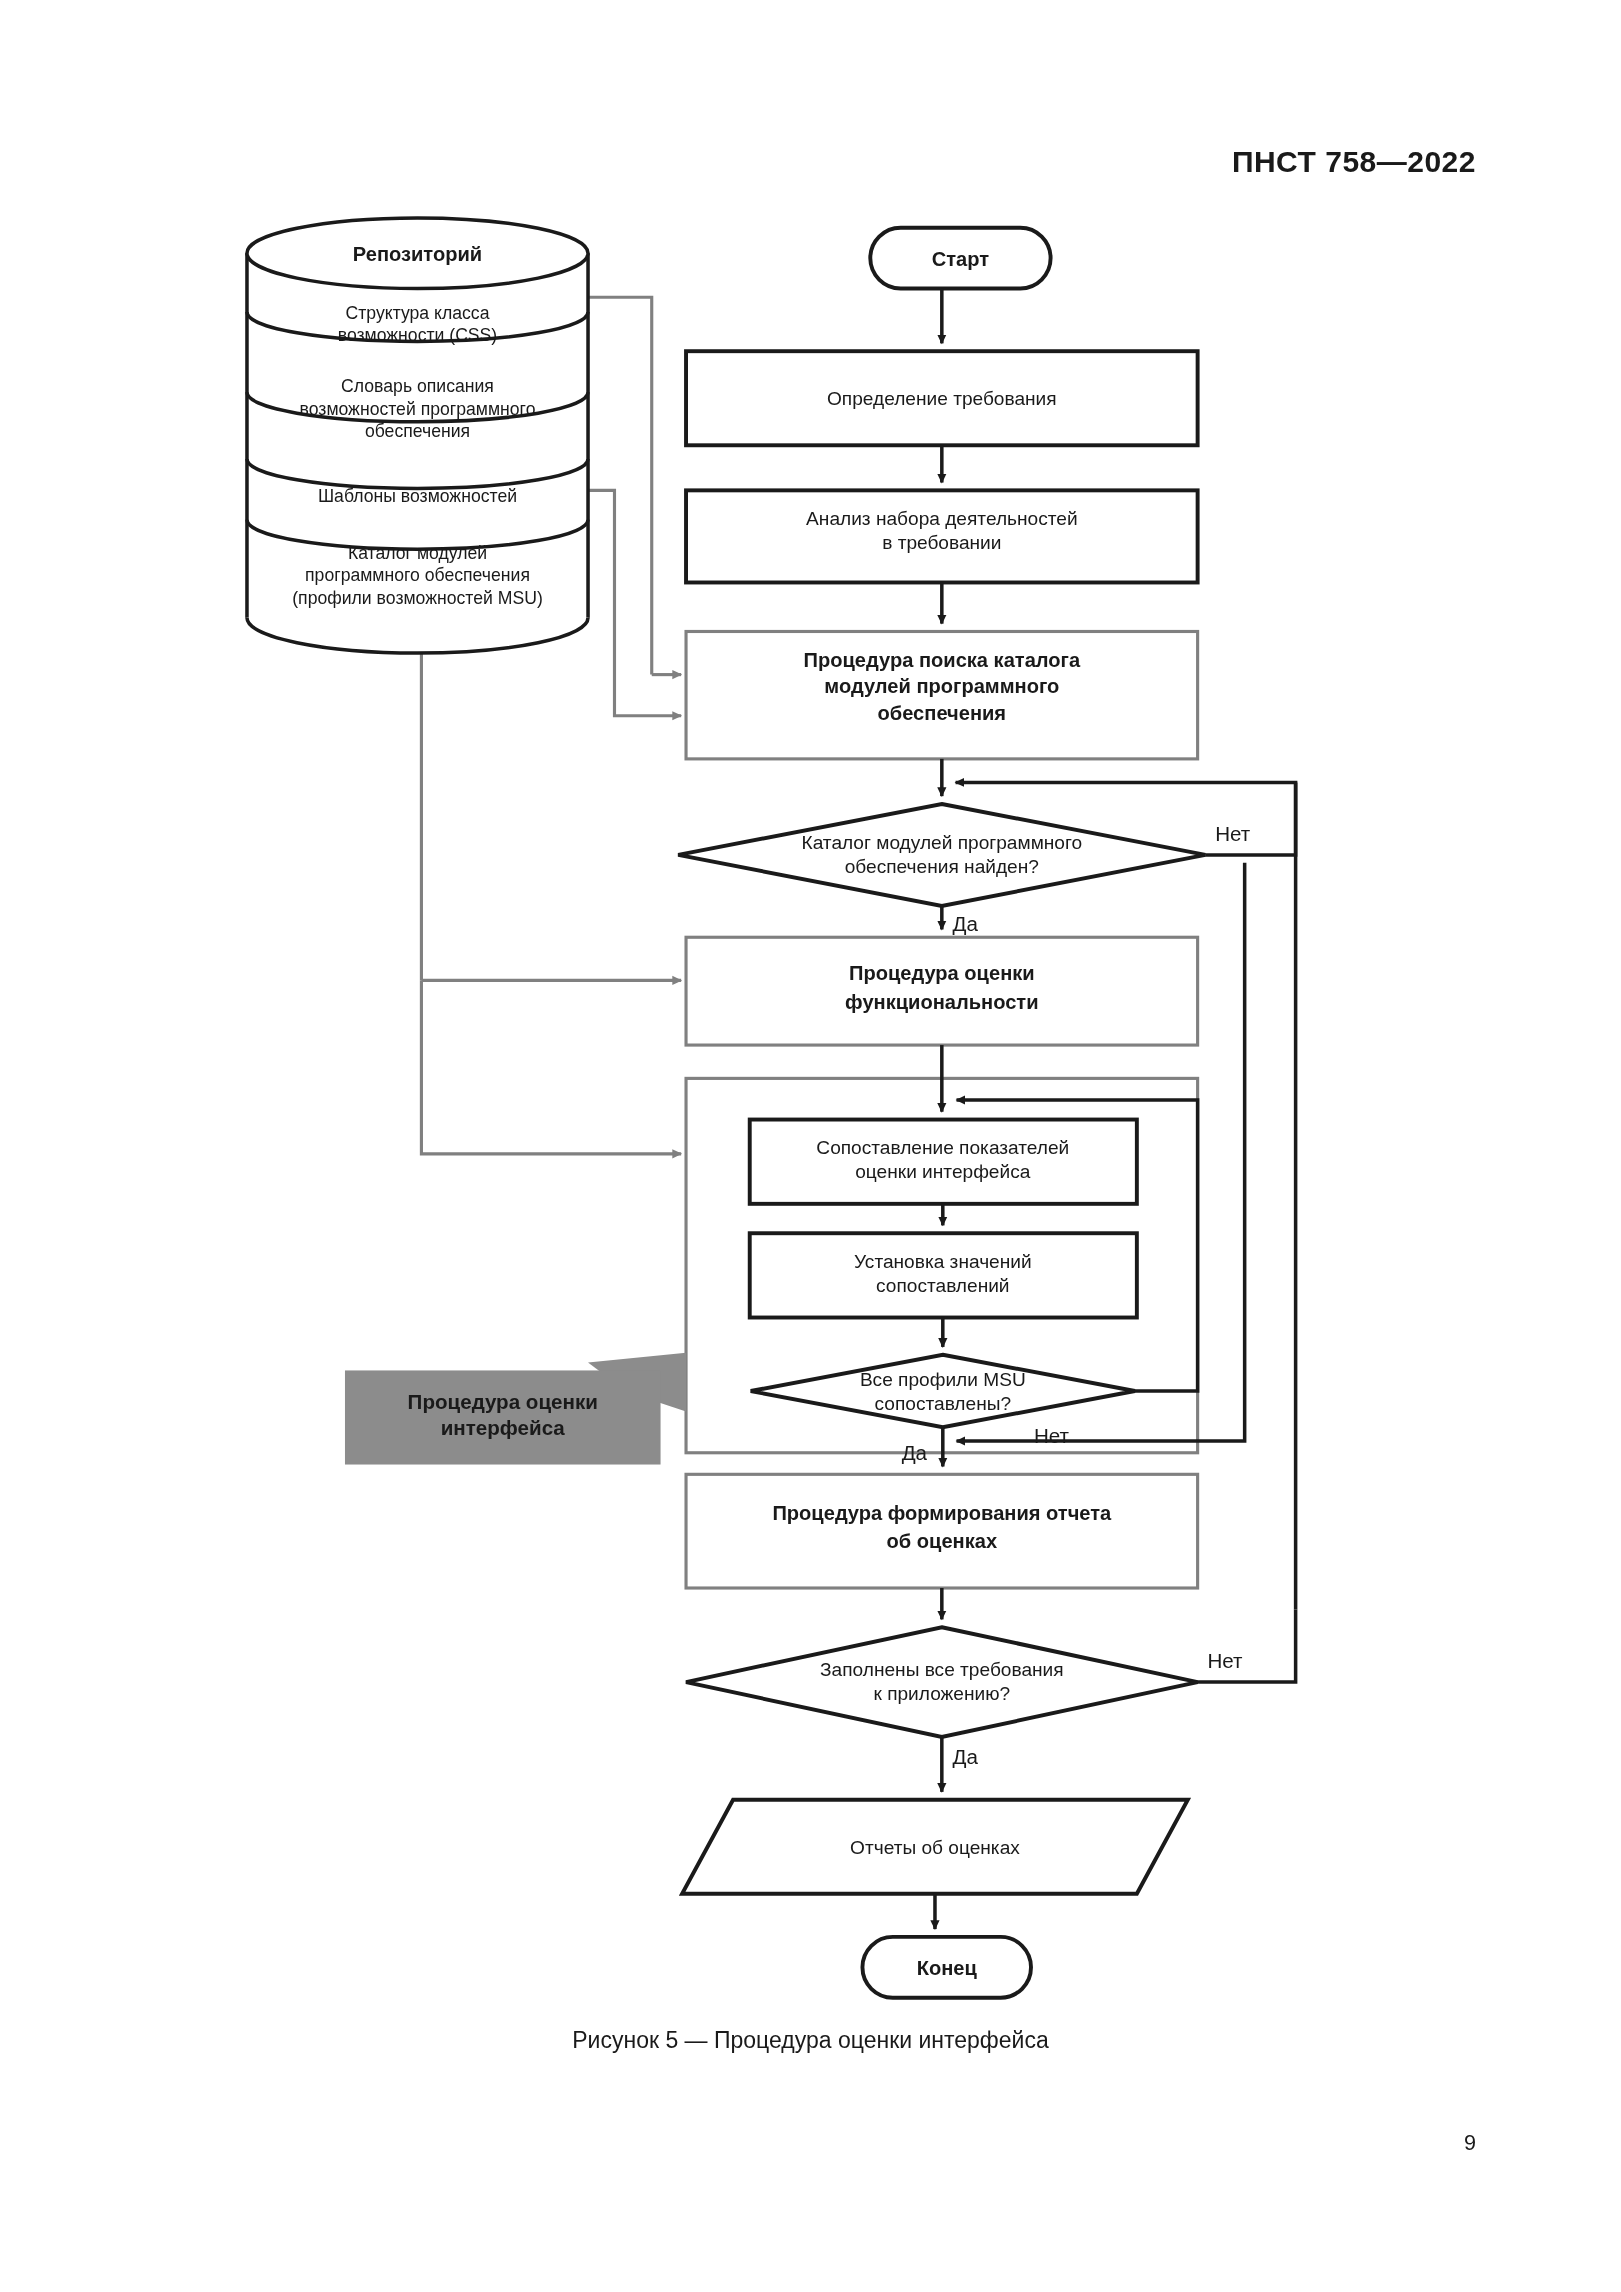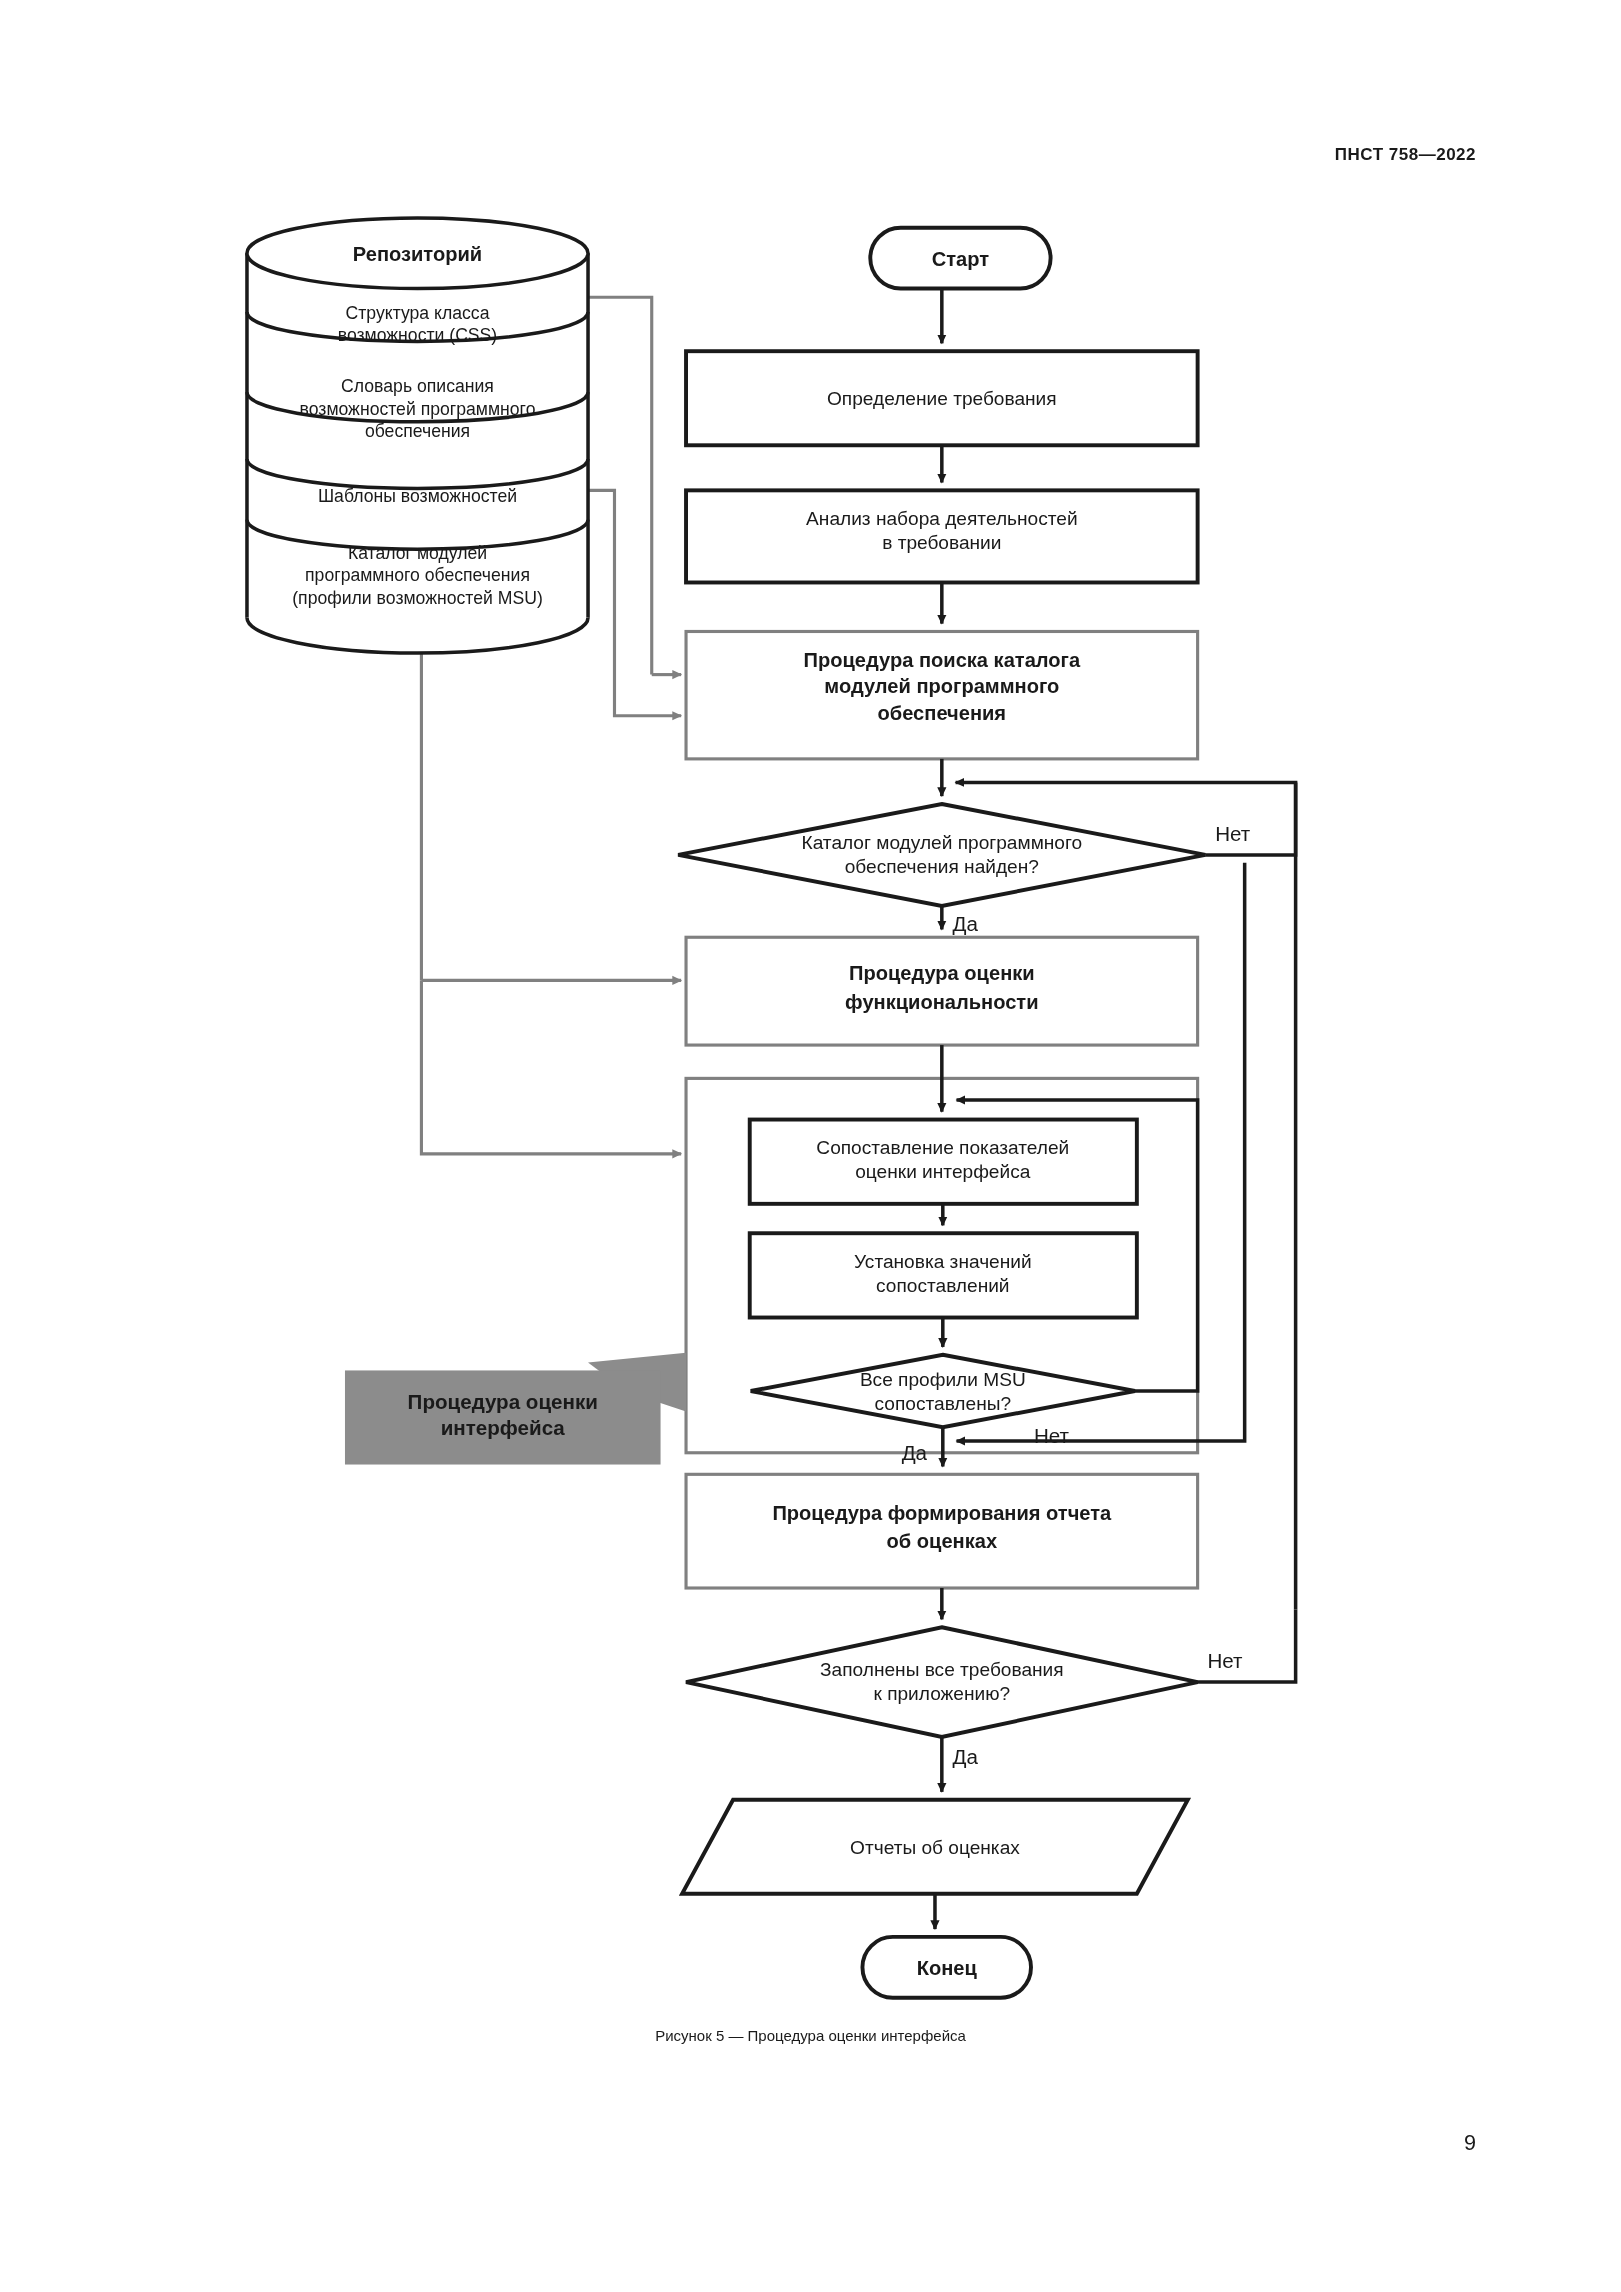--- a/index.html
+++ b/index.html
@@ -7,30 +7,30 @@
     width:1621px; height:2293px;
     font-family:"Liberation Sans", sans-serif;
     color:#1a1a1a;
     position:relative;
     overflow:hidden;
   }
   .page { position:relative; width:1621px; height:2293px; }
 
   .doc-header {
     position:absolute; top:145px; right:145px;
-    font-size:17px; font-weight:bold; letter-spacing:0.5px;
+    font-size:30px; font-weight:bold; letter-spacing:0.5px;
     white-space:nowrap;
   }
   .page-number {
     position:absolute; bottom:137px; right:145px;
     font-size:21.6px;
   }
   .figure-caption {
     position:absolute; left:0; right:0; top:2027px;
-    text-align:center; font-size:15px;
+    text-align:center; font-size:23px;
   }
   svg.flow { position:absolute; left:0; top:0; }
   svg.flow text { font-family:"Liberation Sans", sans-serif; fill:#1a1a1a; }
   .t   { font-size:19.5px; }
   .tb  { font-size:20.5px; font-weight:bold; }
   .tsm { font-size:18px; }
   .lbl { font-size:21px; }
   .cap { font-size:21px; font-weight:bold; }
 </style>
 </head>

